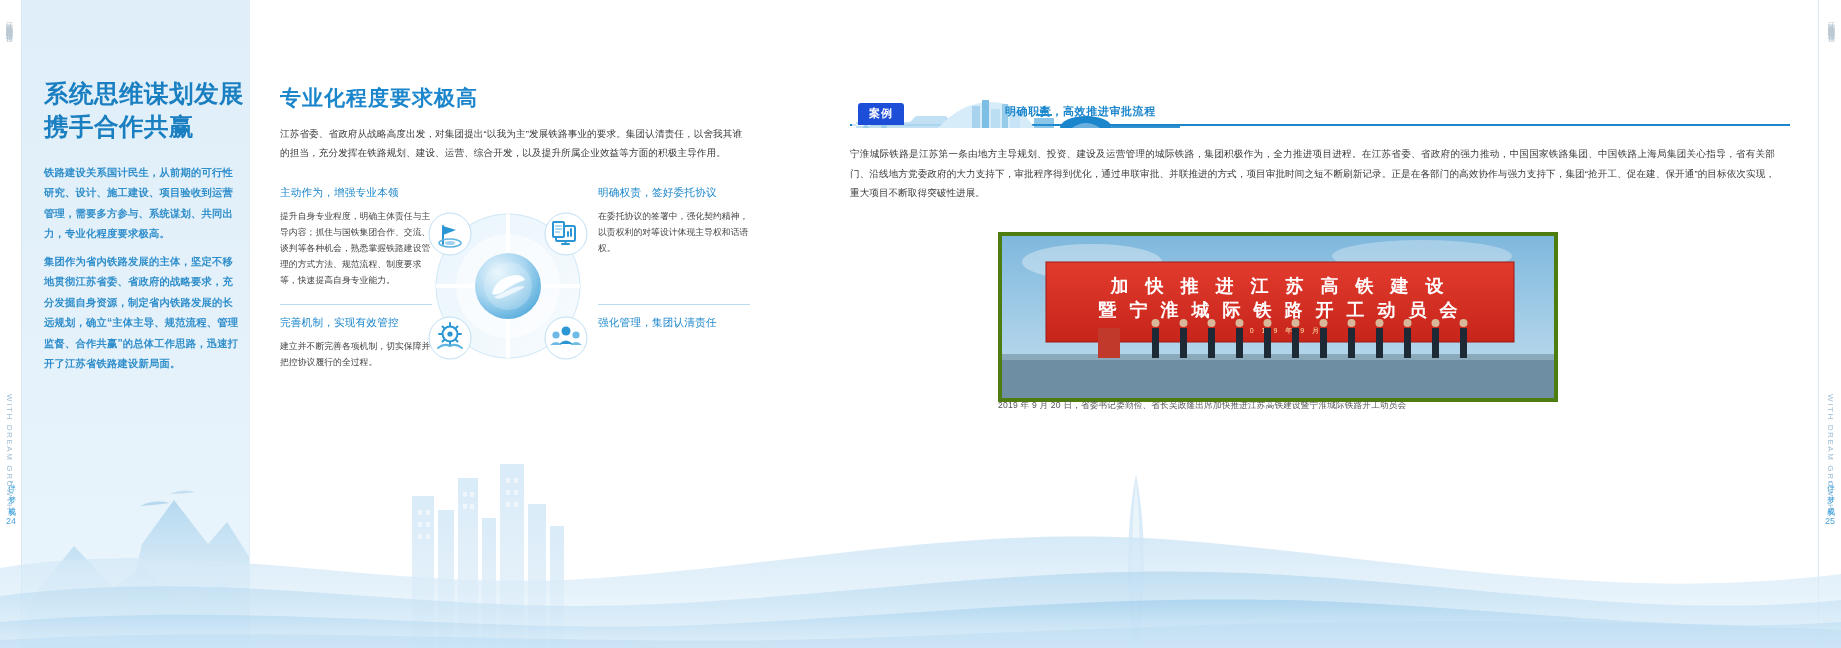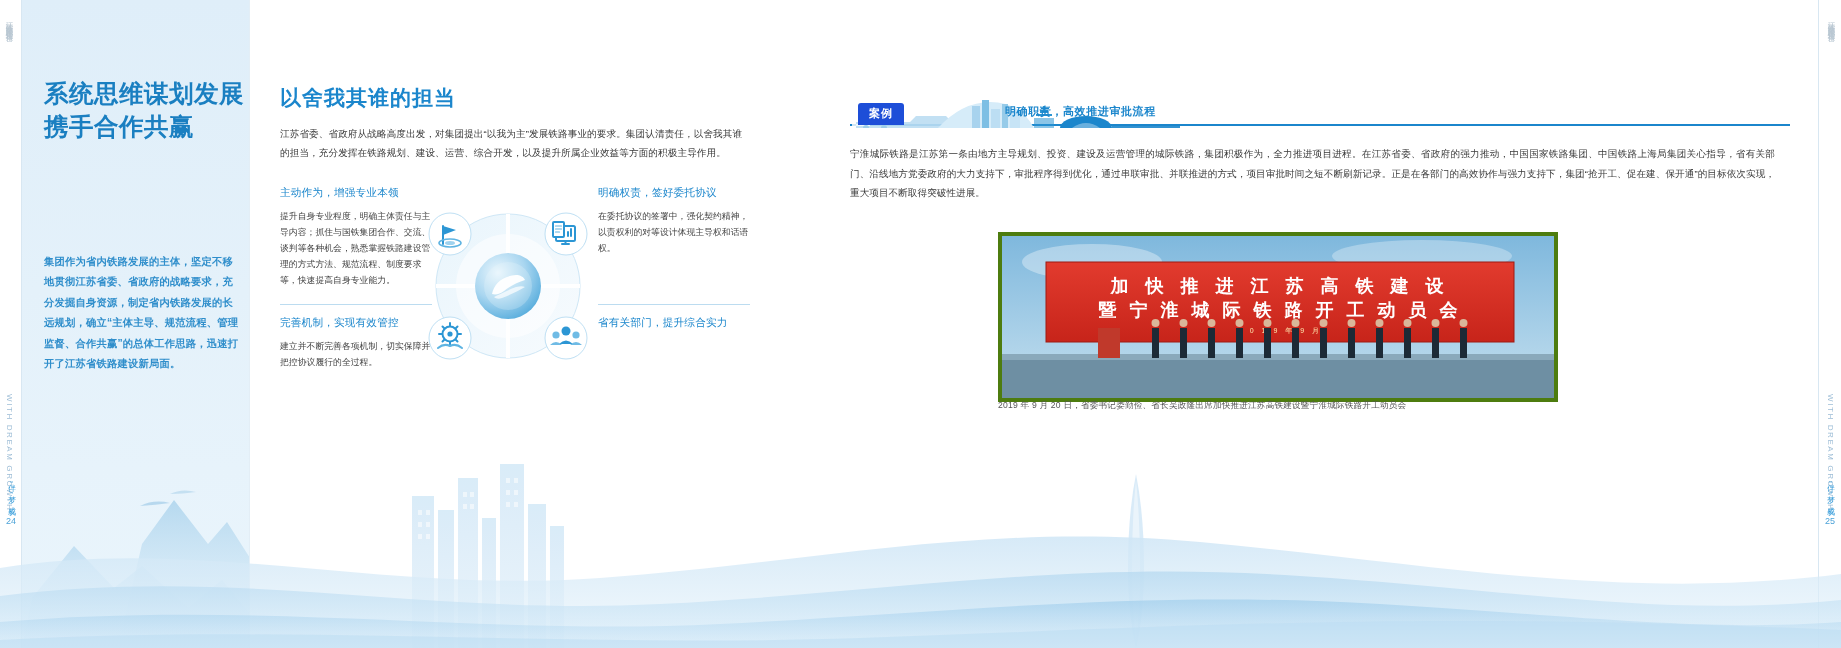--- a/index.html
+++ b/index.html
@@ -196,28 +196,29 @@
 
     <div class="vtext v-growth">WITH DREAM GROWTH</div>
     <div class="vtext v-growth-cn">伴“梦”成长</div>
     <div class="pagenum-left">24</div>
 
     <div class="lp-title">
       <div>系统思维谋划发展</div>
       <div>携手合作共赢</div>
     </div>
 
+    <div class="lp-para p1">铁路建设关系国计民生，从前期的可行性研究、设计、施工建设、项目验收到运营管理，需要多方参与、系统谋划、共同出力，专业化程度要求极高。</div>
     <div class="lp-para p2">集团作为省内铁路发展的主体，坚定不移地贯彻江苏省委、省政府的战略要求，充分发掘自身资源，制定省内铁路发展的长远规划，确立“主体主导、规范流程、管理监督、合作共赢”的总体工作思路，迅速打开了江苏省铁路建设新局面。</div>
   </div>
 
   <div class="page-fold"></div>
 
   <div class="center-page">
 
-    <div class="cp-title">以舍我其谁的担当</div>
+    <div class="cp-title">专业化程度要求极高</div>
 
     <div class="cp-lead">江苏省委、省政府从战略高度出发，对集团提出“以我为主”发展铁路事业的要求。集团认清责任，以舍我其谁的担当，充分发挥在铁路规划、建设、运营、综合开发，以及提升所属企业效益等方面的积极主导作用。</div>
 
     <div class="quad">
 
       <div class="q-rule left"></div>
       <div class="q-rule right"></div>
 
       <div class="q-cell tl">
         <div class="q-head">主动作为，增强专业本领</div>
@@ -228,21 +229,21 @@
         <div class="q-head">明确权责，签好委托协议</div>
         <div class="q-body">在委托协议的签署中，强化契约精神，以责权利的对等设计体现主导权和话语权。</div>
       </div>
 
       <div class="q-cell bl">
         <div class="q-head">完善机制，实现有效管控</div>
         <div class="q-body">建立并不断完善各项机制，切实保障并把控协议履行的全过程。</div>
       </div>
 
       <div class="q-cell br">
-        <div class="q-head">省有关部门，提升综合实力</div>
+        <div class="q-head">强化管理，集团认清责任</div>
       </div>
     </div>
 
     <div class="diagram">
       <svg width="160" height="200" viewBox="0 0 160 200" xmlns="http://www.w3.org/2000/svg">
         <defs>
           <radialGradient id="coreg" cx="35%" cy="30%" r="75%">
             <stop offset="0%" stop-color="#eaf6fd"></stop>
             <stop offset="55%" stop-color="#a9d6f0"></stop>
             <stop offset="100%" stop-color="#5aaedd"></stop>

